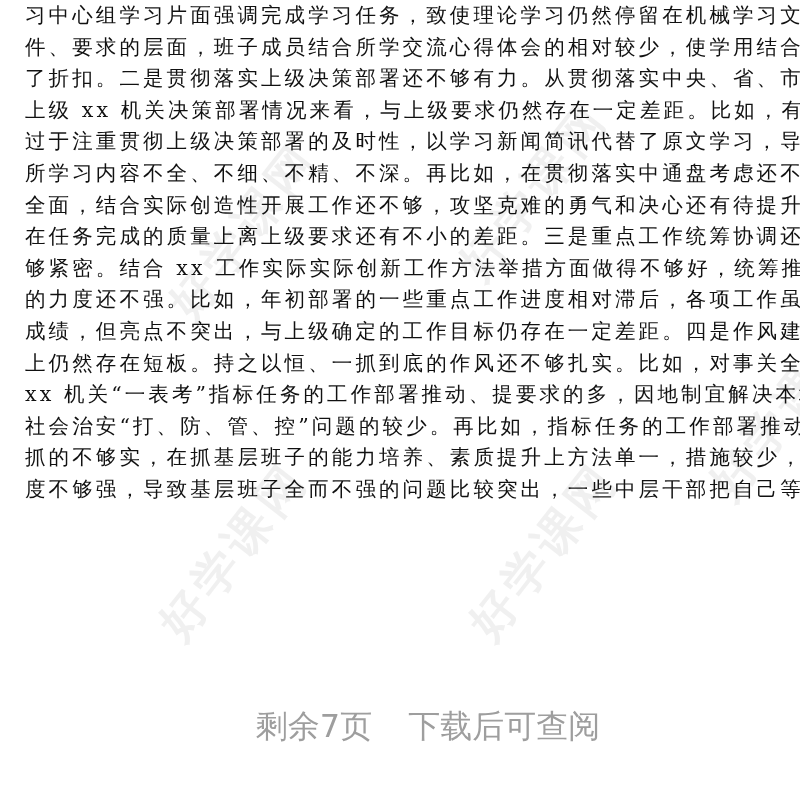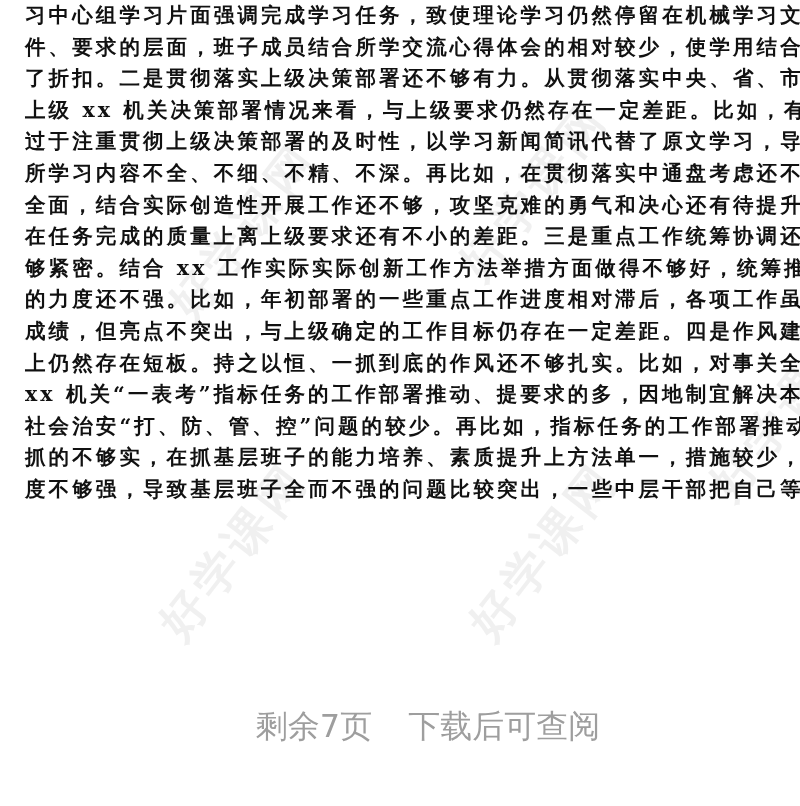--- a/index.html
+++ b/index.html
@@ -19,21 +19,20 @@
       left: 0; top: 0;
       width: 800px;
       height: 806px;
       background: #ffffff;
     }
     .body-text {
       position: absolute;
       left: 25px;
       top: 0px;
       width: 730px;
-      font-weight: bold;
     }
     .line {
       height: 31.6px;
       line-height: 31.6px;
       font-size: 20.5px;
       color: #111111;
       white-space: nowrap;
       letter-spacing: 3.1px;
     }
     .watermark {

